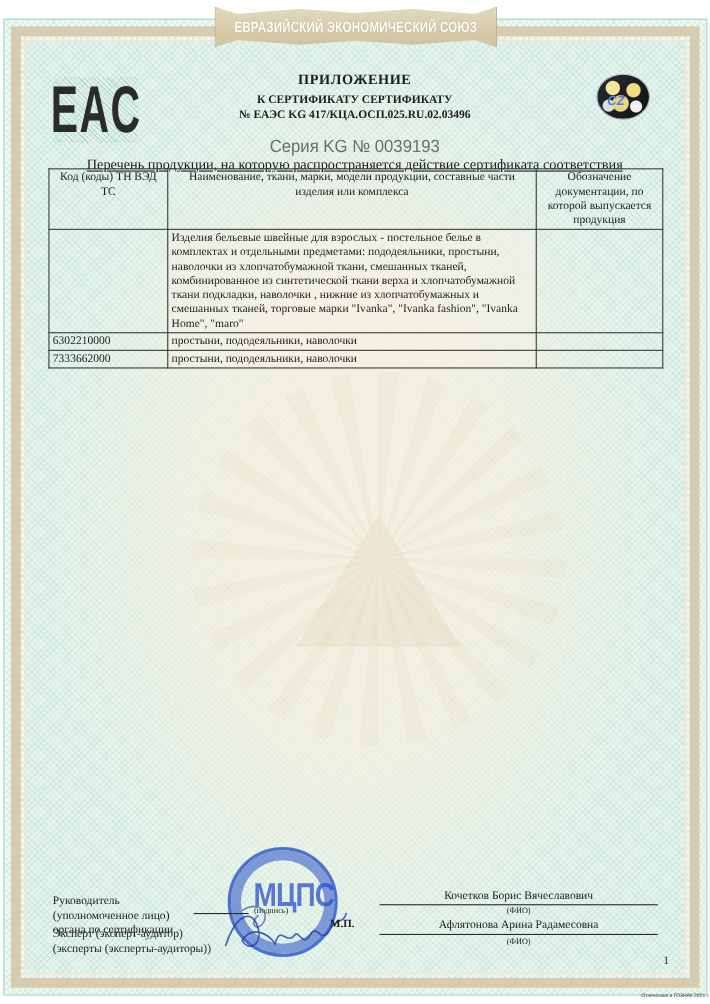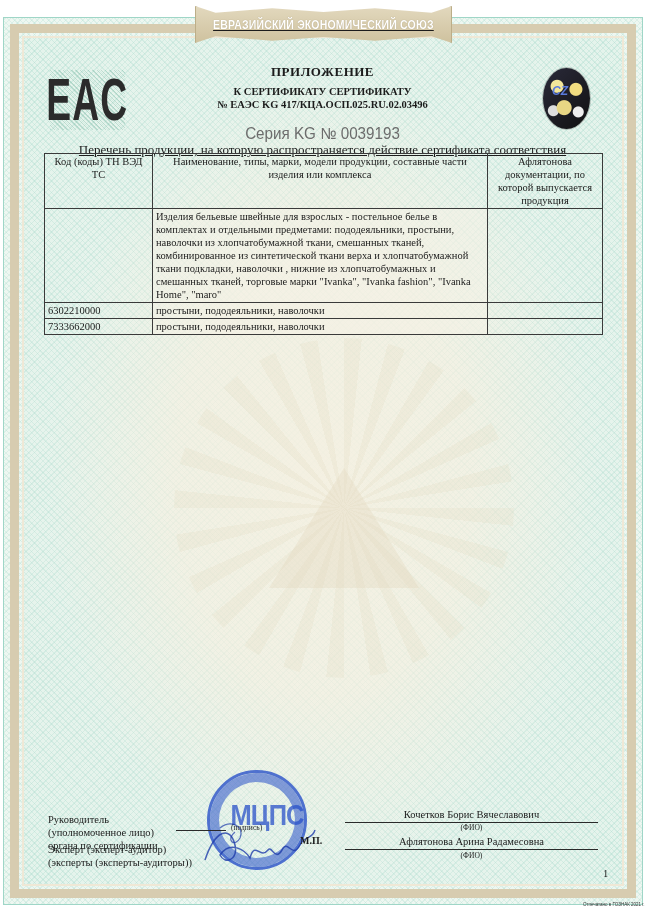--- a/index.html
+++ b/index.html
@@ -43,40 +43,40 @@
   .rosette-tri {
     position:absolute; left:245px; top:430px; width:0; height:0;
     border-left:75px solid transparent; border-right:75px solid transparent;
     border-bottom:120px solid rgba(225,215,190,0.35);
   }
   .banner {
     position:absolute; left:195px; top:6px; width:255px; height:35px;
     background:linear-gradient(#e2d8bd,#cfc29f);
     border:1px solid #bcae88;
     clip-path:polygon(0 0,8% 18%,30% 6%,50% 16%,70% 6%,92% 18%,100% 0,100% 100%,92% 82%,70% 94%,50% 84%,30% 94%,8% 82%,0 100%);
-    display:flex; align-items:center; justify-content:center;text-decoration:underline;
+    display:flex; align-items:center; justify-content:center;
   }
   .banner span {
     font-family:"Liberation Sans","DejaVu Sans",sans-serif;
     font-weight:bold; font-size:13.5px; letter-spacing:0.2px;
     color:#ffffff; transform:scaleX(0.78); white-space:nowrap;
     text-shadow:0 0 1px #9a8c66;
   }
   .eac {
     position:absolute; left:50px; top:70px; width:75px; height:60px;
     display:flex; align-items:center; justify-content:center;
     background:repeating-linear-gradient(45deg, rgba(120,180,160,0.35) 0 1px, transparent 1px 3px);
   }
   .eac span {
     font-family:"Liberation Sans","DejaVu Sans",sans-serif;
     font-weight:bold; font-size:60px; line-height:60px; color:#2b2b2b;
     transform:scaleX(0.62); letter-spacing:2px;
   }
   .hologram {
-    position:absolute; left:543px; top:68px; width:47px; height:61px; border-radius:50%;
+    position:absolute; left:543px; top:68px; width:47px; height:40px; border-radius:50%;
     background:
       radial-gradient(circle at 30% 30%, #f3e79a 0 6px, transparent 7px),
       radial-gradient(circle at 70% 35%, #f1dc80 0 6px, transparent 7px),
       radial-gradient(circle at 45% 65%, #e8d684 0 7px, transparent 8px),
       radial-gradient(circle at 75% 72%, #eeeeee 0 5px, transparent 6px),
       radial-gradient(circle at 22% 70%, #dddddd 0 5px, transparent 6px),
       linear-gradient(135deg,#2a2a3a,#111);
     box-shadow:0 0 0 1px rgba(0,0,0,0.2);
   }
   .hologram span {
@@ -165,22 +165,22 @@
 
 <table class="products">
   <colgroup>
     <col style="width:108px">
     <col style="width:335px">
     <col style="width:115px">
   </colgroup>
   <thead>
     <tr>
       <th>Код (коды) ТН ВЭД ТС</th>
-      <th>Наименование, типы, марки, модели продукции, составные части изделия или комплекса</th>
-      <th>Афлятонова документации, по которой выпускается продукция</th>
+      <th>Наименование, ткани, марки, модели продукции, составные части изделия или комплекса</th>
+      <th>Обозначение документации, по которой выпускается продукция</th>
     </tr>
   </thead>
   <tbody>
     <tr>
       <td class="code"></td>
       <td class="desc">Изделия бельевые швейные для взрослых - постельное белье в комплектах и отдельными предметами: пододеяльники, простыни, наволочки из хлопчатобумажной ткани, смешанных тканей, комбинированное из синтетической ткани верха и хлопчатобумажной ткани подкладки, наволочки , нижние из хлопчатобумажных и смешанных тканей, торговые марки "Ivanka", "Ivanka fashion", "Ivanka Home",  "maro"</td>
       <td></td>
     </tr>
     <tr>
       <td class="code">6302210000</td>

